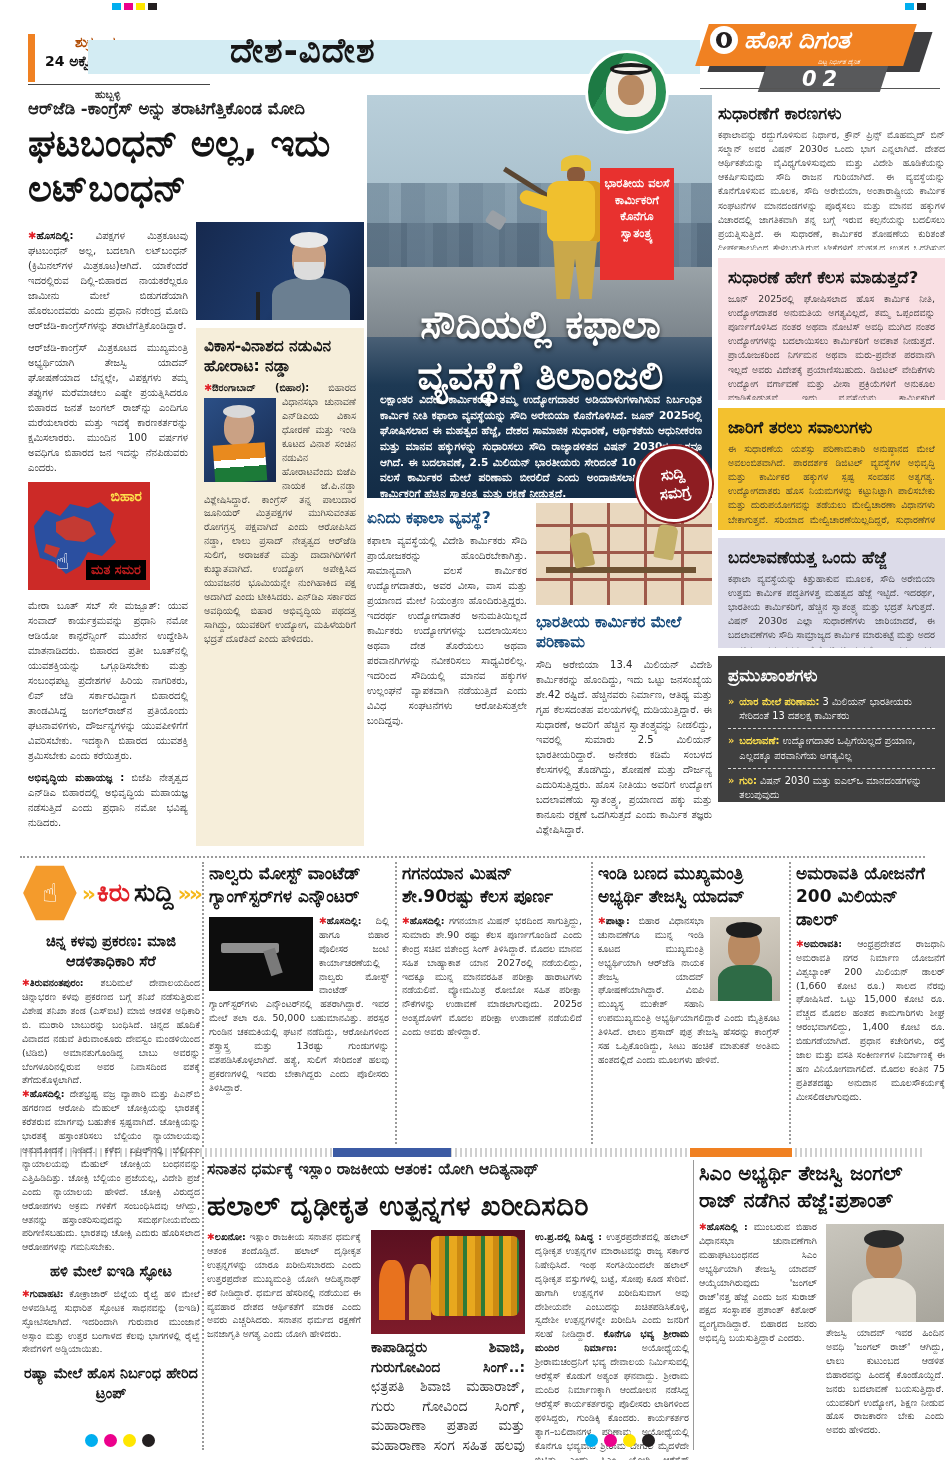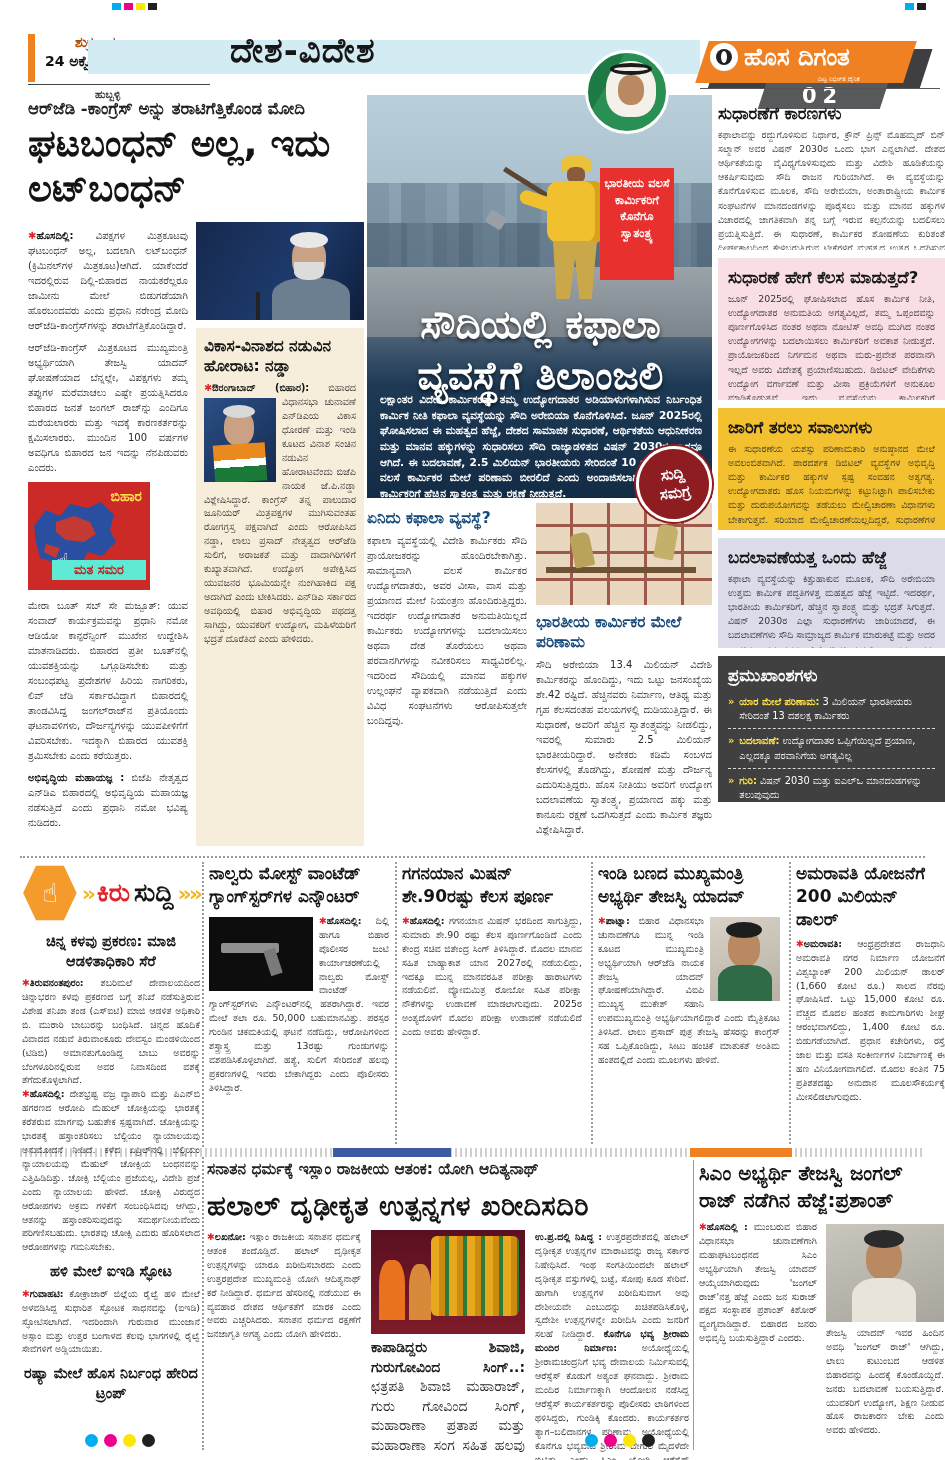--- a/index.html
+++ b/index.html
@@ -15,21 +15,21 @@
   .dotrow span { width:13px; height:13px; border-radius:50%; display:block; }
 
   
   .date-block { position:absolute; left:28px; top:34px; width:182px; height:48px; border-left:7px solid #f08122; padding-left:10px; }
   .date-day { color:#b04a00; font-weight:bold; font-size:14px; padding-left:30px; }
   .date-date { font-size:14px; font-weight:bold; color:#111; margin-top:2px; }
   .date-rule { position:absolute; left:28px; top:84px; width:182px; border-top:1.5px solid #444; }
   .date-city { position:absolute; left:95px; top:88px; font-size:10.5px; font-weight:bold; color:#333; }
   .section-strip { position:absolute; left:88px; top:40px; width:612px; height:34px; background:#d3ecf3; }
   .section-title { position:absolute; left:230px; top:30px; font-size:34px; font-weight:900; color:#161616; letter-spacing:1px; }
-  .logo-wrap { position:absolute; left:700px; top:29px; width:240px; height:78px; }
+  .logo-wrap { position:absolute; left:700px; top:12px; width:240px; height:78px;font-style:italic; }
   .logo-back { position:absolute; left:14px; top:20px; width:212px; height:40px; background:#3f3f41; transform:skewX(-18deg); }
   .logo-front { position:absolute; left:2px; top:12px; width:208px; height:42px; background:#f08122; transform:skewX(-18deg); }
   .logo-inner { position:absolute; left:10px; top:14px; width:210px; display:flex; align-items:center; gap:6px; }
   .logo-globe { width:28px; height:28px; border-radius:50%; background:#fff; display:flex; align-items:center; justify-content:center; }
   .logo-globe i { width:16px; height:16px; border-radius:50%; background:#231f20; display:block; position:relative; }
   .logo-globe i::after{ content:""; position:absolute; left:5px; top:2px; width:6px; height:12px; background:#fff; border-radius:50%; }
   .logo-name { color:#fff; font-size:24px; font-weight:900; white-space:nowrap; }
   .logo-tag { position:absolute; left:118px; top:46px; font-size:6.5px; color:#fff; }
   .logo-pageno { position:absolute; left:62px; top:54px; width:122px; height:26px; background:#58595b; transform:skewX(-18deg); display:flex; align-items:center; justify-content:center; }
   .logo-pageno span { transform:skewX(18deg); color:#fff; font-size:21px; font-weight:bold; letter-spacing:6px; }
@@ -42,21 +42,21 @@
 
   
   .lead-kicker { position:absolute; left:28px; top:99px; width:340px; font-size:16.5px; font-weight:bold; color:#222; }
   .lead-headline { position:absolute; left:28px; top:121px; width:345px; font-size:37px; line-height:1.22; font-weight:900; color:#141414; }
   .lead-col1 { position:absolute; left:28px; top:228px; width:160px; height:622px; overflow:hidden; }
   .lead-col1 p { margin-bottom:7px; }
   .subhead-inline { font-weight:bold; color:#111; }
   .map-box { position:relative; width:128px; height:108px; margin:4px 0 8px -6px; background:#cc2a27; overflow:hidden; }
   .map-title { position:absolute; right:8px; top:4px; color:#ffe14d; font-weight:900; font-size:14px; }
   .map-shape { position:absolute; left:4px; top:14px; }
-  .map-label { position:absolute; right:4px; bottom:10px; background:#5eead4; color:#c41e1e; font-weight:900; font-size:13px; line-height:1.1; padding:3px 22px; }
+  .map-label { position:absolute; right:4px; bottom:10px; background:#000000; color:#c41e1e; font-weight:900; font-size:13px; line-height:1.1; padding:3px 5px; }
   .map-hand { position:absolute; left:34px; bottom:12px; color:#fff; font-size:22px; }
   .lead-col2 { position:absolute; left:196px; top:222px; width:168px; height:628px; }
   .modi-photo { position:relative; width:168px; height:98px; background:linear-gradient(120deg,#16294e 0%,#1d3a6b 55%,#0e1d3a 100%); overflow:hidden; }
   .modi-photo .head { position:absolute; left:96px; top:16px; width:34px; height:40px; border-radius:45% 45% 40% 40%; background:#caa184; }
   .modi-photo .hair { position:absolute; left:94px; top:10px; width:38px; height:16px; border-radius:50%; background:#e8e8e8; }
   .modi-photo .beard { position:absolute; left:98px; top:40px; width:30px; height:18px; border-radius:0 0 45% 45%; background:#dcdcdc; }
   .modi-photo .coat { position:absolute; left:76px; top:56px; width:78px; height:42px; border-radius:40% 40% 0 0; background:#6b7f91; }
   .modi-photo .mic { position:absolute; left:60px; top:70px; width:4px; height:28px; background:#222; }
   .nadda-box { margin-top:8px; background:#f6eeda; padding:8px 8px 6px 8px; height:518px; overflow:hidden; }
   .nadda-head { font-size:15.5px; font-weight:900; line-height:1.3; color:#151515; margin-bottom:5px; }

